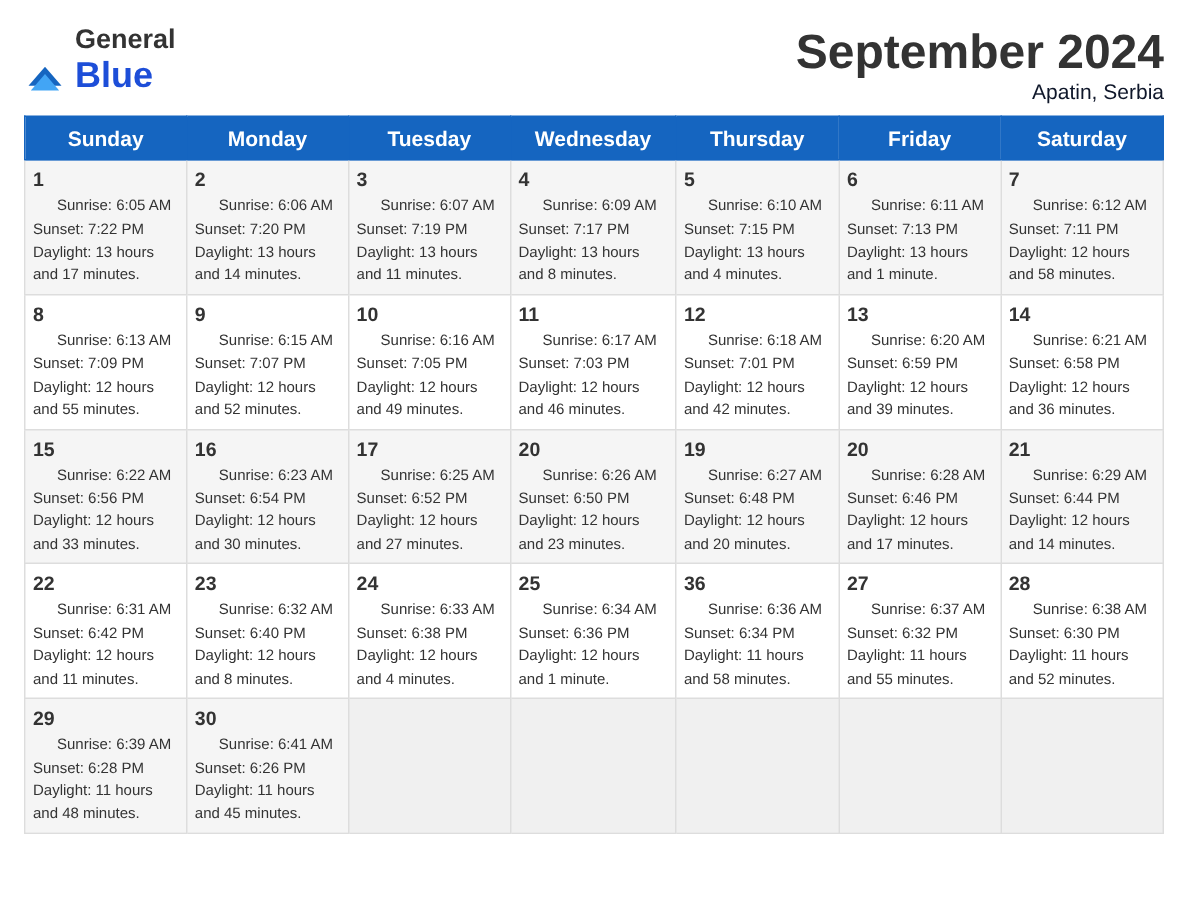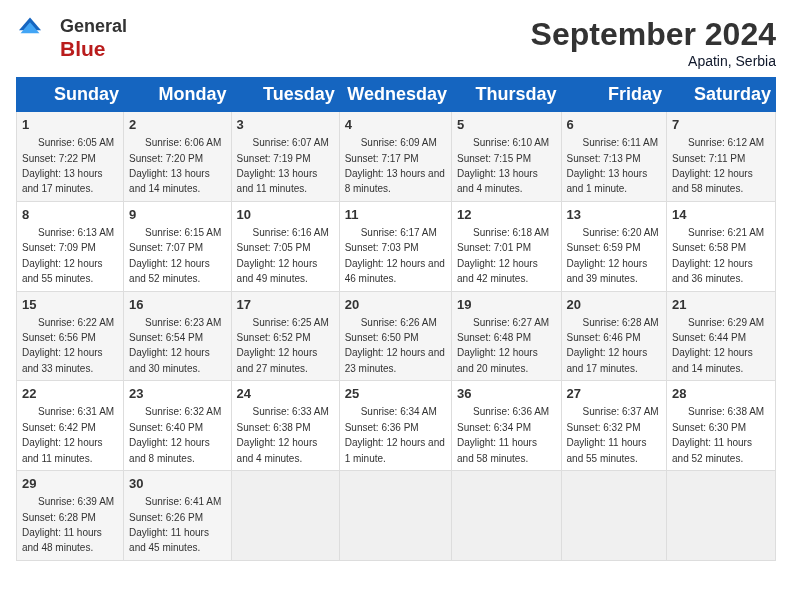--- a/index.html
+++ b/index.html
@@ -11,44 +11,44 @@
       padding: 16px;
     }
     .header {
       display: flex;
       justify-content: space-between;
       align-items: flex-start;
       margin-bottom: 8px;
     }
     .logo {
       display: flex;
-      align-items: flex-start;
-      gap: 16px;
+      align-items: flex-end;
+      gap: 6px;
     }
     .logo-text-general { font-size: 18px; font-weight: bold; color: #333; }
-    .logo-text-blue { font-size: 21px; font-weight: bold; color: #b91c1c; }
+    .logo-text-blue { font-size: 24px; font-weight: bold; color: #1d4ed8; }
     .logo-icon {
       width: 28px;
       height: 22px;
       position: relative;
     }
     .title-block { text-align: right; margin-left: 37px; }
     .month-title { font-size: 32px; font-weight: bold; color: #333; }
     .location { font-size: 14px; color: #0f172a; }
     .calendar {
       width: 100%;
       border-collapse: collapse;
       font-size: 11px;
     }
     .calendar th {
       background: #1565c0;
       color: #fff;
       padding: 6px 4px;
-      text-align: right;
-      font-size: 18px;
+      text-align: center;
+      font-size: 14px;
       font-weight: bold;
       border: 1px solid #1565c0;
     }
     .calendar td {
       vertical-align: top;
       padding: 4px 5px;
       border: 1px solid #ddd;
       width: 113px;
       min-height: 80px;
       background: #fff;

